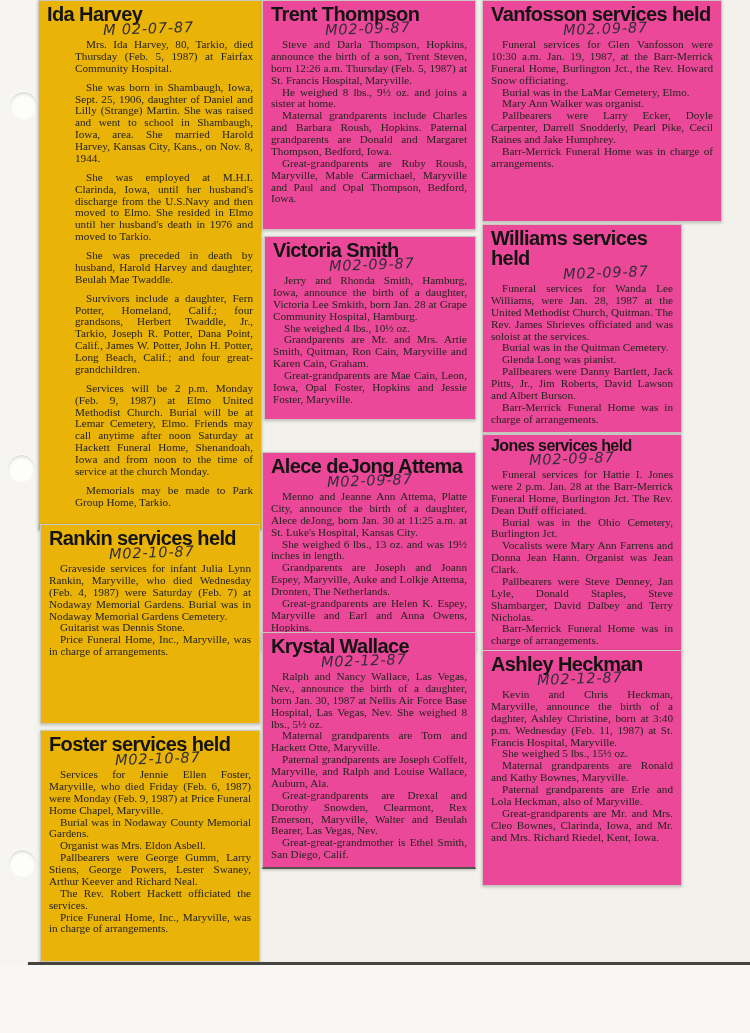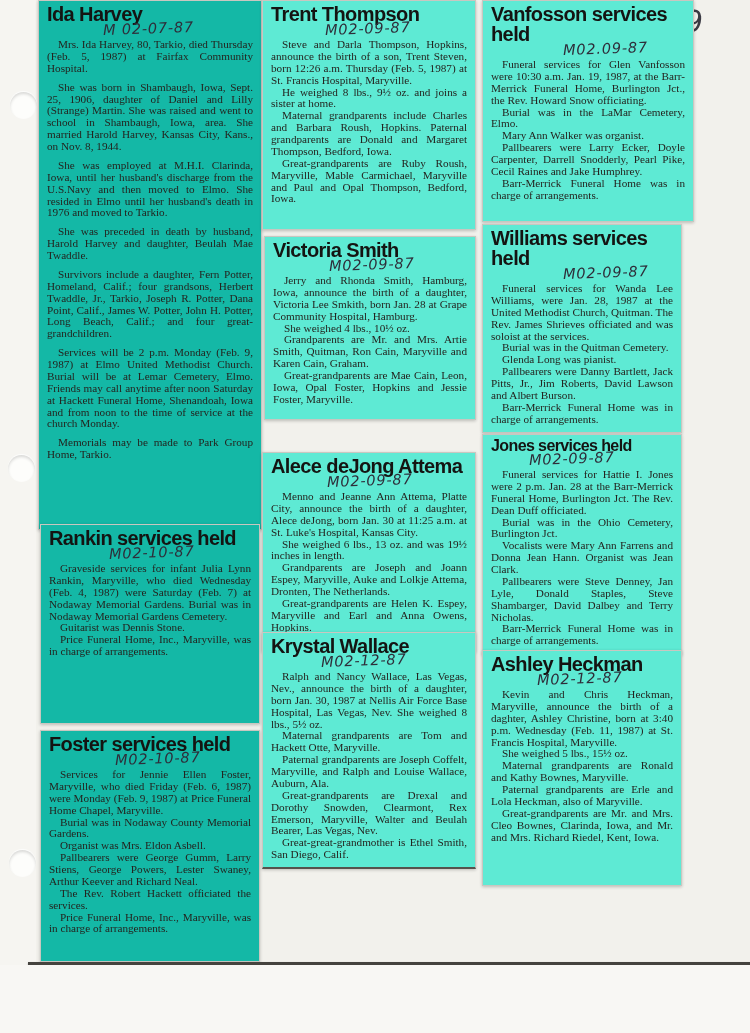--- a/index.html
+++ b/index.html
@@ -31,28 +31,28 @@
   .page-number{
     position:absolute;left:618px;top:6px;
     font-family:"DejaVu Sans", sans-serif;
     font-style:italic;
     font-size:30px;color:#3b3b44;
     letter-spacing:3px;
     transform:rotate(-4deg);
   }
   .clip{
     position:absolute;
-    background:#14b8a6;
+    background:#eab308;
     border:1px solid #c9c7c0;
     box-shadow:0 1px 3px rgba(0,0,0,0.22);
     padding:3px 8px 6px 8px;
     box-sizing:border-box;
     color:#24241f;
   }
-  .clip.light{background:#5eead4;}
+  .clip.light{background:#ec4899;}
   .head{
     margin:0;
     font-family:"Liberation Sans", sans-serif;
     font-weight:bold;
     font-size:20px;
     line-height:1.0;
     letter-spacing:-0.6px;
     color:#141412;
   }
   .ann{
@@ -66,21 +66,21 @@
     margin-top:-2px;
     margin-bottom:1px;
     white-space:nowrap;
   }
   .clip-body{font-size:11.2px;line-height:1.06;}
   .clip-body p{
     margin:0;
     text-align:justify;
     text-indent:11px;
   }
-  .clip-body.spaced p{margin-bottom:7px;}
+  .clip-body.spaced p{margin-bottom:7px;margin-left:28px;}
   .clip-body.spaced p:last-child{margin-bottom:0;}
 </style>
 </head>
 <body>
 
 <div class="page">
 
   <div class="gutter"></div>
   <div class="hole" style="left:10px;top:92px"></div>
   <div class="hole" style="left:8px;top:455px"></div>
@@ -163,21 +163,21 @@
     <div class="ann" style="margin-left:50px">M02-12-87</div>
     <div class="clip-body">
         <p>Ralph and Nancy Wallace, Las Vegas, Nev., announce the birth of a daughter, born Jan. 30, 1987 at Nellis Air Force Base Hospital, Las Vegas, Nev. She weighed 8 lbs., 5½ oz.</p>
         <p>Maternal grandparents are Tom and Hackett Otte, Maryville.</p>
         <p>Paternal grandparents are Joseph Coffelt, Maryville, and Ralph and Louise Wallace, Auburn, Ala.</p>
         <p>Great-grandparents are Drexal and Dorothy Snowden, Clearmont, Rex Emerson, Maryville, Walter and Beulah Bearer, Las Vegas, Nev.</p>
         <p>Great-great-grandmother is Ethel Smith, San Diego, Calif.</p>
       </div>
   </section>
 
-  <section class="clip light" style="left:482px;top:0;width:212px;min-height:222px">
+  <section class="clip light" style="left:482px;top:0;width:240px;min-height:222px">
     <h2 class="head">Vanfosson services held</h2>
     <div class="ann" style="margin-left:72px">M02.09-87</div>
     <div class="clip-body">
         <p>Funeral services for Glen Vanfosson were 10:30 a.m. Jan. 19, 1987, at the Barr-Merrick Funeral Home, Burlington Jct., the Rev. Howard Snow officiating.</p>
         <p>Burial was in the LaMar Cemetery, Elmo.</p>
         <p>Mary Ann Walker was organist.</p>
         <p>Pallbearers were Larry Ecker, Doyle Carpenter, Darrell Snodderly, Pearl Pike, Cecil Raines and Jake Humphrey.</p>
         <p>Barr-Merrick Funeral Home was in charge of arrangements.</p>
       </div>
   </section>

